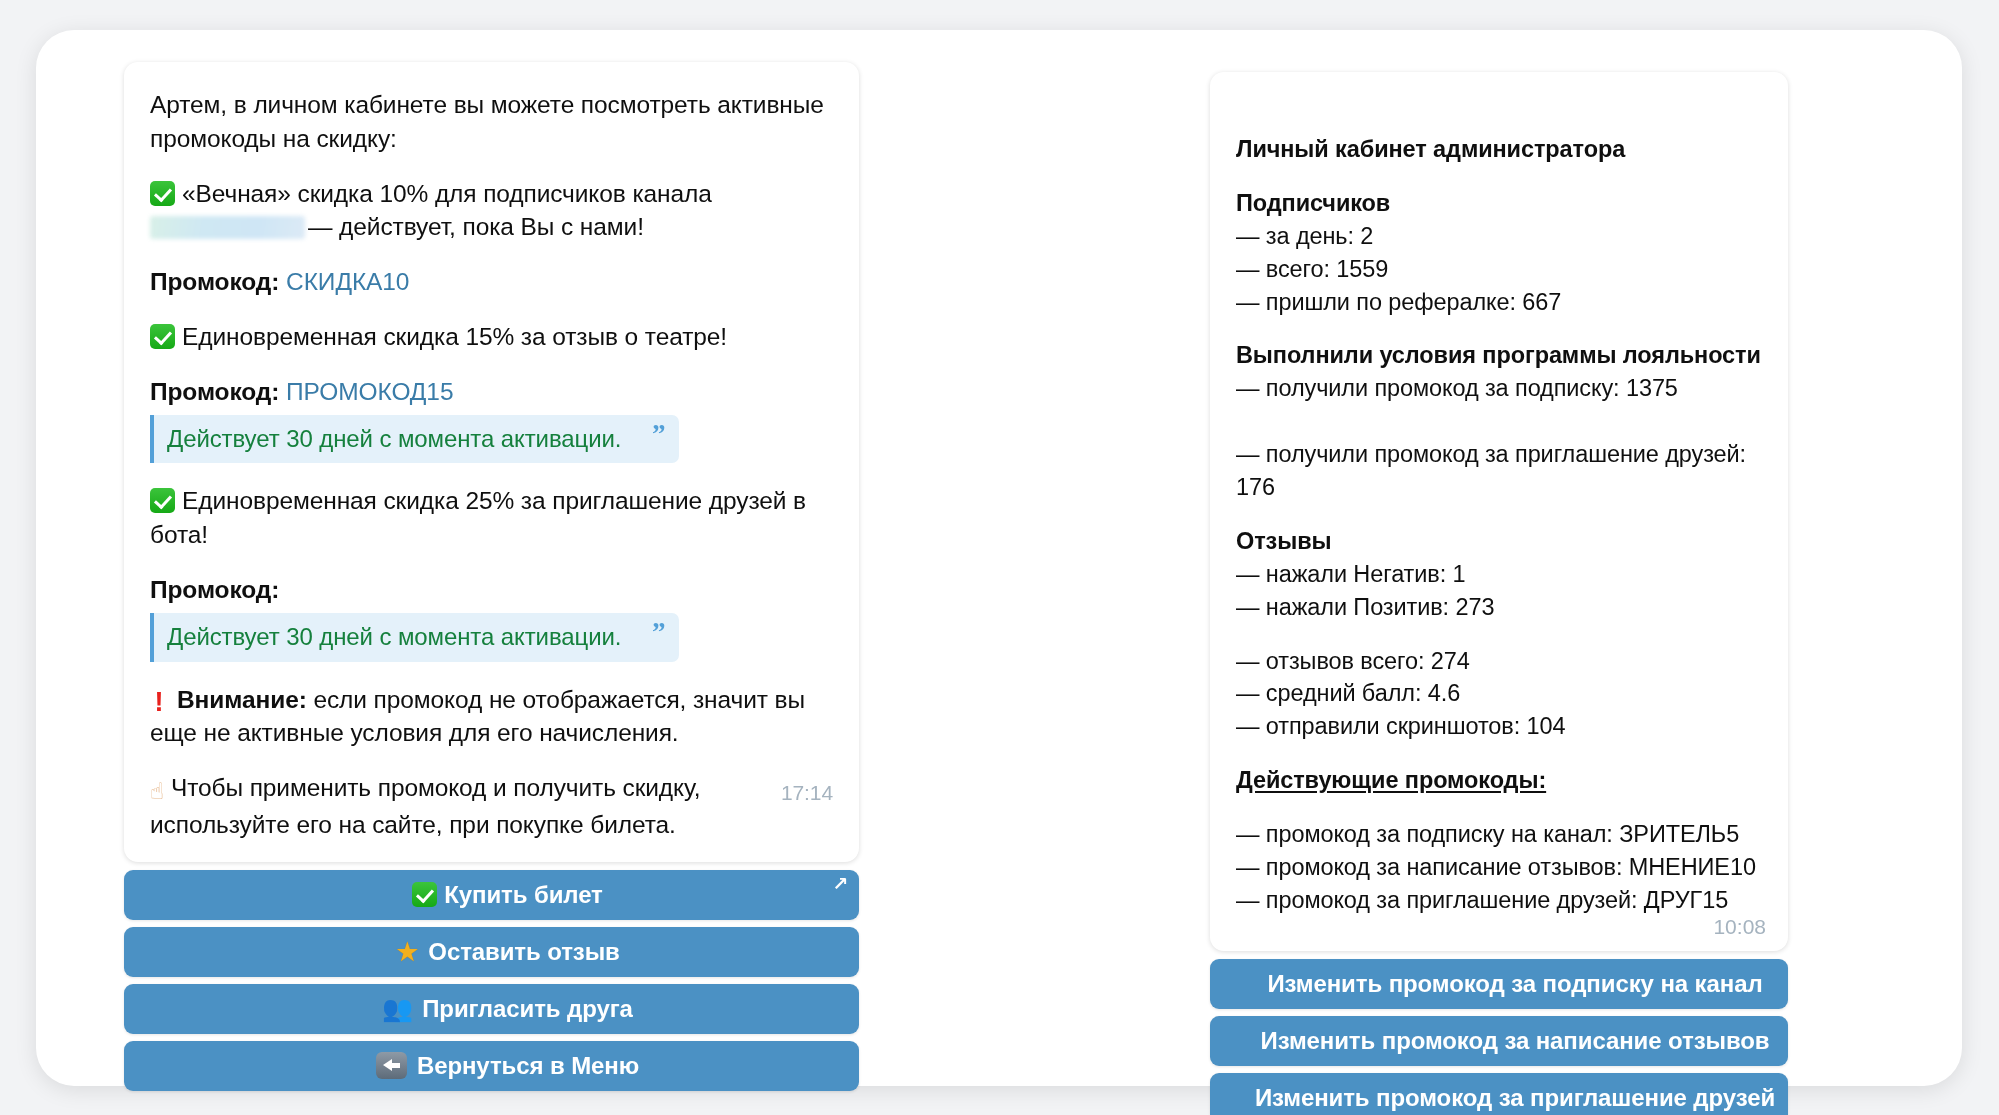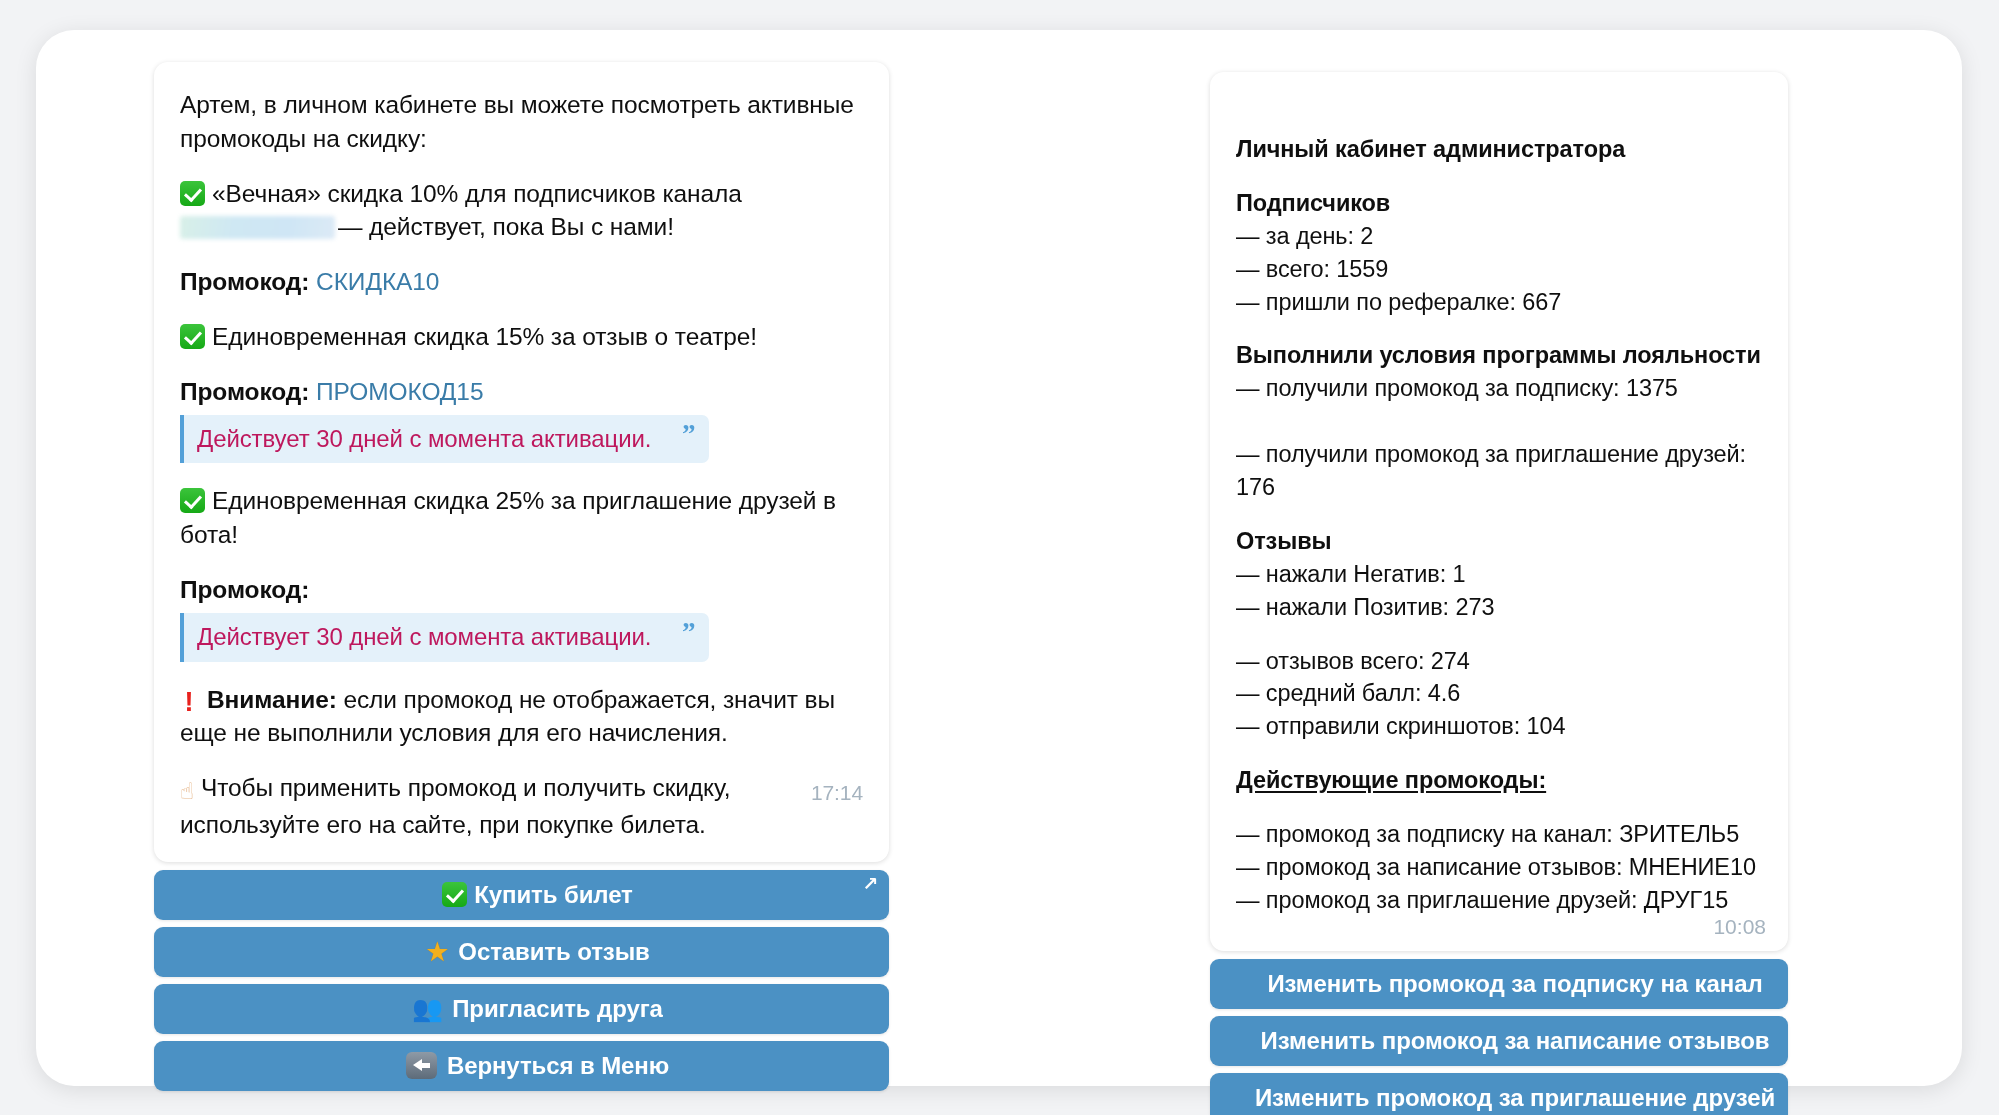--- a/index.html
+++ b/index.html
@@ -29,21 +29,21 @@
     background: #ffffff;
     border-radius: 38px;
     box-shadow: 0 4px 22px rgba(0,0,0,0.10);
   }
 
   
   .column {
     position: absolute;
     top: 0;
   }
-  .column-left  { left: 154px;  width: 735px; }
+  .column-left  { left: 124px;  width: 735px; }
   .column-right { left: 1210px; width: 578px; }
 
   
   .bubble {
     position: relative;
     background: #ffffff;
     border-radius: 14px;
     box-shadow: 0 1px 5px rgba(0,0,0,0.14);
     padding: 26px 26px 20px 26px;
   }
@@ -175,21 +175,21 @@
   
   .quote {
     display: inline-block;
     position: relative;
     background: #e4f1fa;
     border-left: 4px solid #53a0d8;
     border-radius: 0 7px 7px 0;
     padding: 7px 58px 8px 13px;
     margin-top: 2px;
   }
-  .quote-text { font-size: 24px; color: #be185d; line-height: 1.25; }
+  .quote-text { font-size: 24px; color: #15803d; line-height: 1.25; }
   .quote-mark {
     position: absolute;
     right: 14px;
     top: 6px;
     color: #53a0d8;
     font-size: 27px;
     font-weight: 700;
     line-height: 1;
     font-family: "Liberation Serif", serif;
   }
@@ -295,21 +295,21 @@
         </div>
 
         <div class="p">
           <span class="quote">
             <span class="quote-text">Действует 30 дней с момента активации.</span>
             <span class="quote-mark">”</span>
           </span>
         </div>
 
         <div class="p">
-          <span class="ico-bang">!</span><b>Внимание:</b><span> если промокод не отображается, значит вы еще не выполнили условия для его начисления.</span>
+          <span class="ico-bang">!</span><b>Внимание:</b><span> если промокод не отображается, значит вы еще не активные условия для его начисления.</span>
         </div>
 
         <div class="p-none">
           <span class="ts">17:14</span>
           <span class="ico-finger">☝</span><span>Чтобы применить промокод и получить скидку, используйте его на сайте, при покупке билета.</span>
         </div>
 
       </div>
     </div>
 

